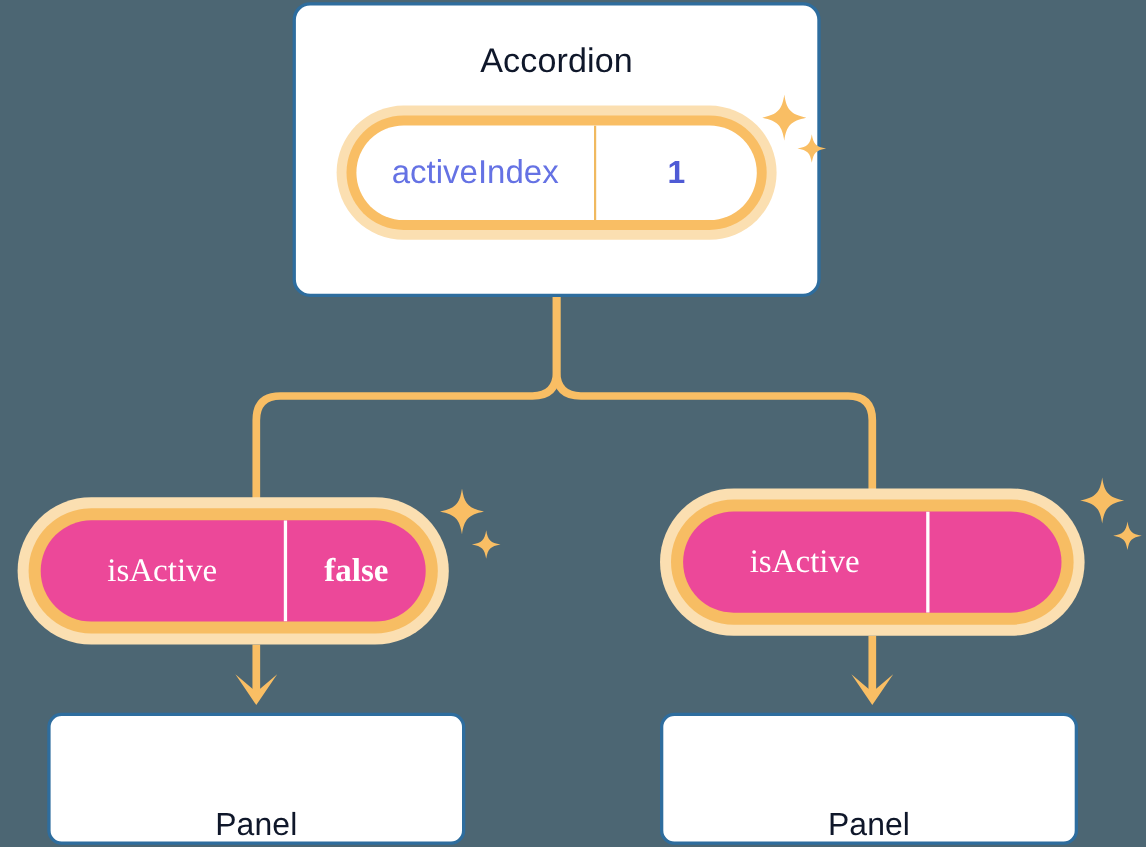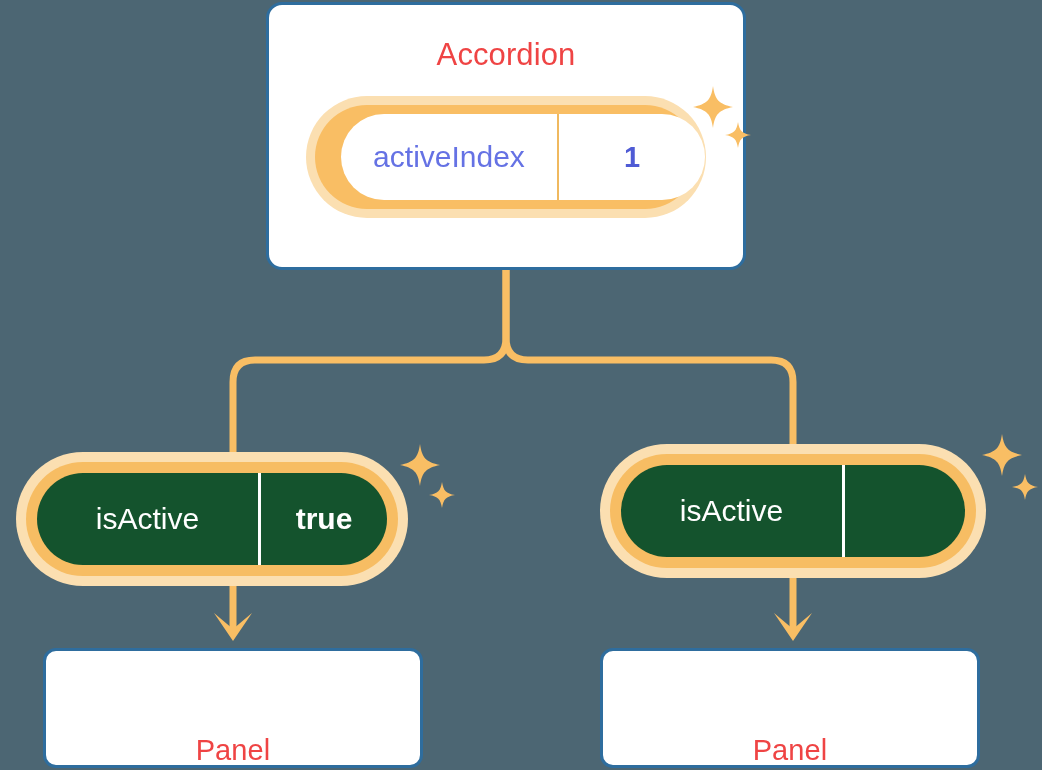--- a/index.html
+++ b/index.html
@@ -35,21 +35,21 @@
     position: absolute;
     background: #ffffff;
     border: 3px solid #2e6d9e;
     border-radius: 14px;
     box-sizing: border-box;
     display: flex;
     align-items: flex-end;
     justify-content: center;
   }
   .card-title {
-    color: #ef4444;
+    color: #0f172a;
     font-size: 31px;
     font-weight: 400;
     letter-spacing: 0.1px;
     line-height: 1;
   }
 
   #accordion-card {
     left: 266px;
     top: 2px;
     width: 480px;
@@ -125,39 +125,40 @@
     top: 96px;
     width: 400px;
     height: 122px;
   }
   #pill-active-index .pill-ring {
     left: 9px; top: 9px;
     width: 382px; height: 104px;
     background: #f9be64;
   }
   #pill-active-index .pill-body {
-    left: 35px; top: 18px;
+    left: 18px; top: 18px;
     width: 364px; height: 86px;
     background: #ffffff;
   }
   #pill-active-index .pill-key {
     width: 218px;
     color: #6572e4;
     font-size: 30px;
     border-right: 2px solid #f0b95f;
   }
   #pill-active-index .pill-val {
     width: 146px;
     color: #4f5bd5;
     font-size: 29px;
   }
 
   
   .pill-purple .pill-body {
-    background: #14532d;
+    background: #ec4899;
+    font-family: Liberation Serif, serif;
   }
   .pill-purple .pill-key {
     color: #ffffff;
     font-size: 30px;
     border-right: 3px solid #ffffff;
   }
   .pill-purple .pill-val {
     color: #ffffff;
     font-size: 30px;
   }
@@ -246,21 +247,21 @@
       <path d="M23 0 C25 14 29 18 43 21 C29 24 25 28 23 42 C21 28 17 24 3 21 C17 18 21 14 23 0 Z" fill="#f9be64"></path>
       <path d="M48 36 C49.5 45 52 47.5 61 49 C52 50.5 49.5 53 48 62 C46.5 53 44 50.5 35 49 C44 47.5 46.5 45 48 36 Z" fill="#f9be64"></path>
     </svg>
   </div>
 
   <div class="pill-wrap pill-purple" id="pill-left">
     <div class="pill-halo"></div>
     <div class="pill-ring"></div>
     <div class="pill-body">
       <div class="pill-cell pill-key">isActive</div>
-      <div class="pill-cell pill-val">true</div>
+      <div class="pill-cell pill-val">false</div>
     </div>
   </div>
 
   <div class="sparkle" style="left:398px; top:442px;">
     <svg width="60" height="70" viewBox="0 0 60 70">
       <path d="M22 2 C24 16 28 20 42 23 C28 26 24 30 22 44 C20 30 16 26 2 23 C16 20 20 16 22 2 Z" fill="#f9be64"></path>
       <path d="M44 40 C45.5 49 48 51.5 57 53 C48 54.5 45.5 57 44 66 C42.5 57 40 54.5 31 53 C40 51.5 42.5 49 44 40 Z" fill="#f9be64"></path>
     </svg>
   </div>
 

